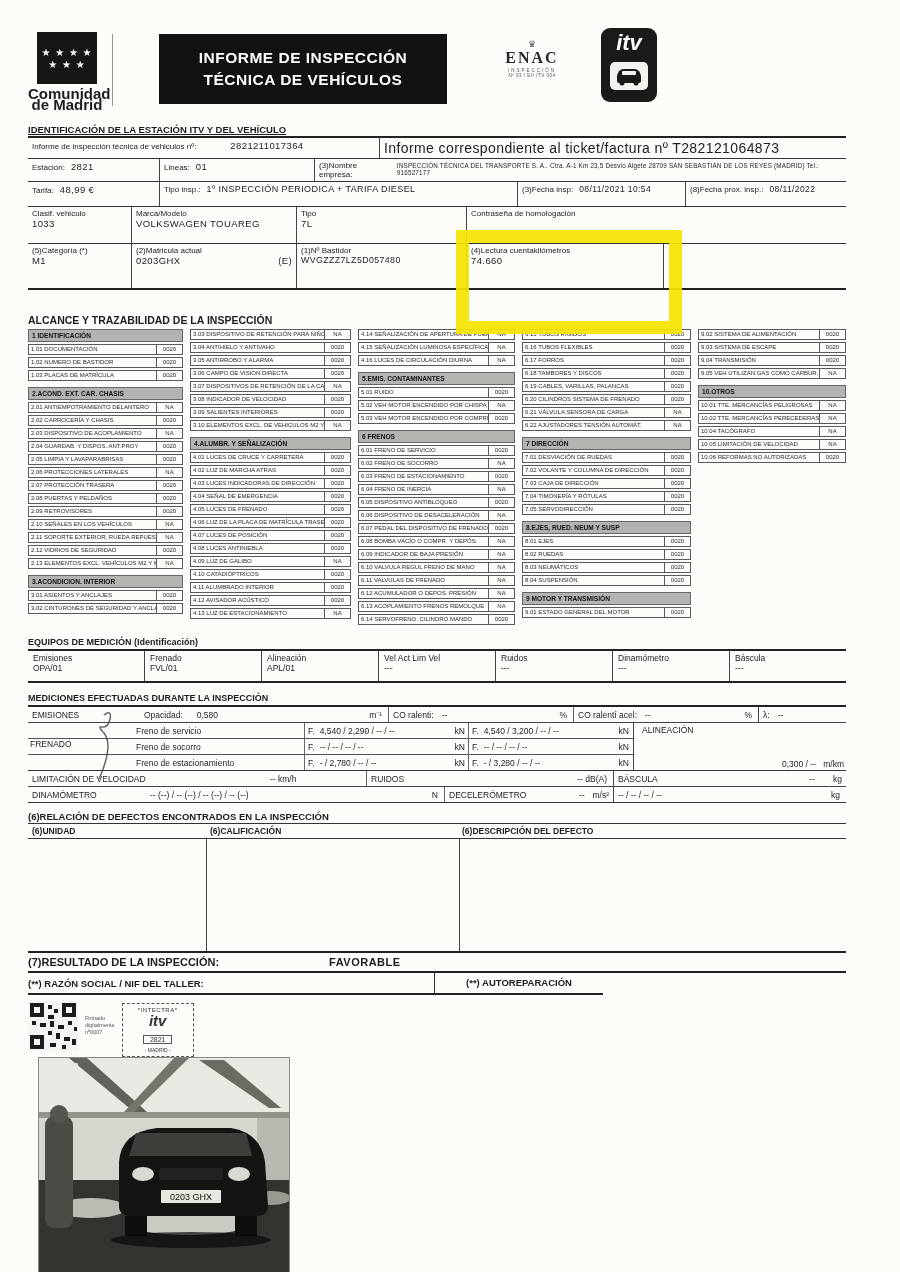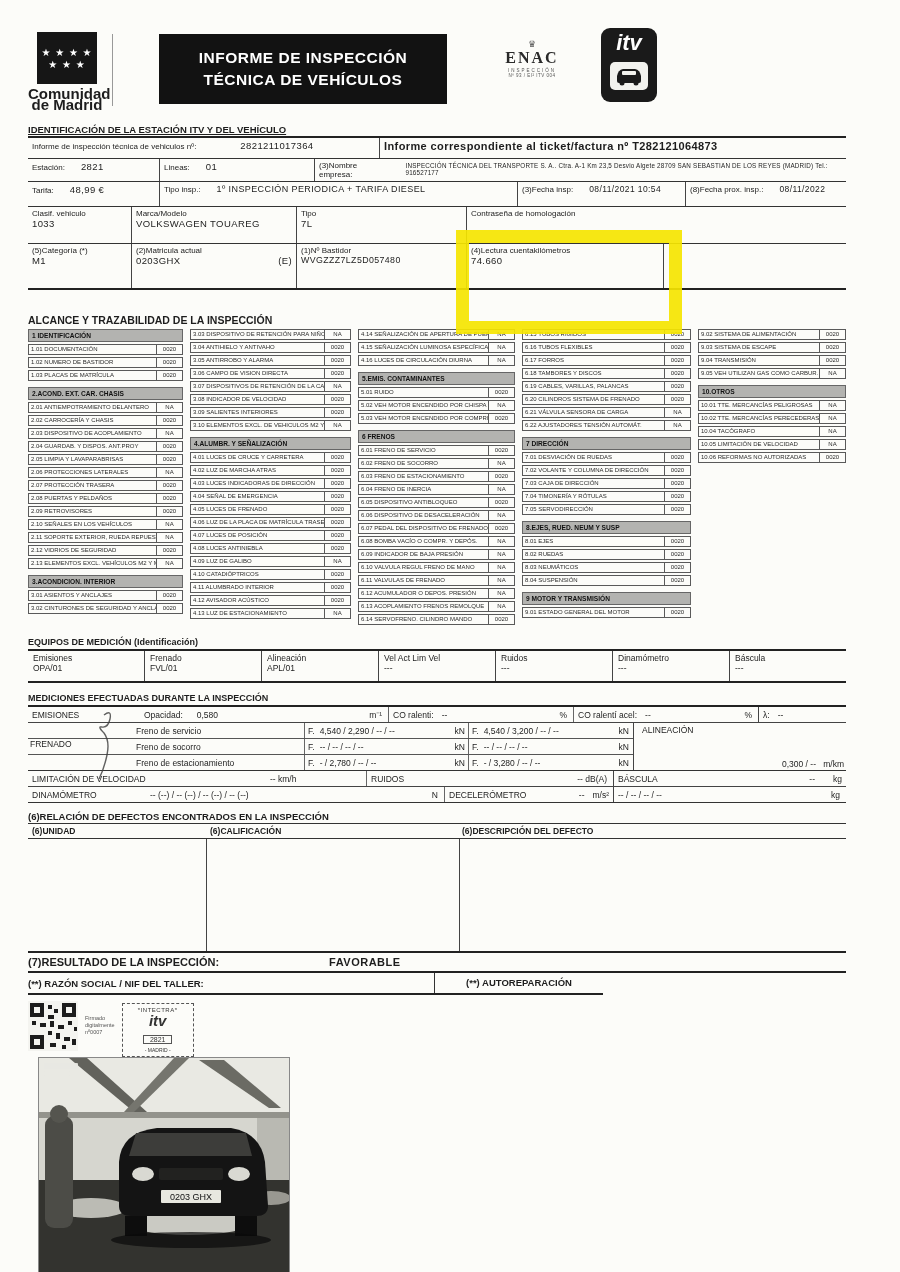--- a/index.html
+++ b/index.html
@@ -25,21 +25,21 @@
   .itv-txt{color:#fff;font-weight:bold;font-size:22px;line-height:26px;margin-top:2px;font-style:italic;}
   .itv-car{width:38px;height:28px;background:#f2f2ee;border-radius:5px;margin:6px auto 0;display:flex;align-items:center;justify-content:center;}
   
   .sec-title{font-weight:bold;font-size:9.5px;text-decoration:underline;margin:14px 0 1px;}
   .ident{position:relative;border-top:2.5px solid #222;}
   .irow{display:flex;border-bottom:1.5px solid #333;}
   .icell{border-right:1px solid #444;padding:2px 4px;box-sizing:border-box;}
   .icell:last-child{border-right:none;}
   .ilab{font-size:8px;color:#222;}
   .ival{font-size:9.5px;letter-spacing:.4px;}
-  .inline{display:flex;align-items:baseline;gap:16px;}
+  .inline{display:flex;align-items:baseline;gap:6px;}
   .small-co{font-size:6.3px;letter-spacing:.2px;}
   .tall{height:36px;}
   .taller{height:44px;}
   .hl-marker{position:absolute;border:13px solid rgba(245,229,0,.92);left:428px;top:92px;width:200px;height:78px;z-index:4;pointer-events:none;}
   
   .cl-title{font-weight:bold;font-size:10.5px;margin:24px 0 3px;}
   .cl-wrap{display:flex;gap:7px;}
   .cl-col{display:flex;flex-direction:column;}
   .cl-col.c0{width:155px;}.cl-col.c1{width:161px;}.cl-col.c2{width:157px;}.cl-col.c3{width:171px;}.cl-col.c4{width:148px;}
   .cl-head{background:#b3b3b0;border:1px solid #666;font-weight:bold;font-size:6.6px;padding:2px 3px;margin:4px 0 2px;color:#111;}
@@ -157,21 +157,21 @@
 
   <div class="sec-title">IDENTIFICACIÓN DE LA ESTACIÓN ITV Y DEL VEHÍCULO</div>
   <div class="ident">
     <div class="hl-marker"></div>
     <div class="irow" style="height:20px;">
       <div class="icell inline" style="width:352px;">
         <span class="ilab">Informe de inspección técnica de vehiculos nº:</span>
         <span class="ival" style="margin-left:28px;">2821211017364</span>
       </div>
       <div class="icell inline" style="flex:1;">
-        <span class="ival" style="font-size:11px;font-weight:bold;"><span>Informe correspondiente al ticket/factura nº</span> <span>T282121064873</span></span>
+        <span class="ival" style="font-size:14px;"><span>Informe correspondiente al ticket/factura nº</span> <span>T282121064873</span></span>
       </div>
     </div>
     <div class="irow" style="height:22px;">
       <div class="icell inline" style="width:132px;">
         <span class="ilab">Estación:</span>
         <span class="ival">2821</span>
       </div>
       <div class="icell inline" style="width:155px;">
         <span class="ilab">Lineas:</span>
         <span class="ival">01</span>

